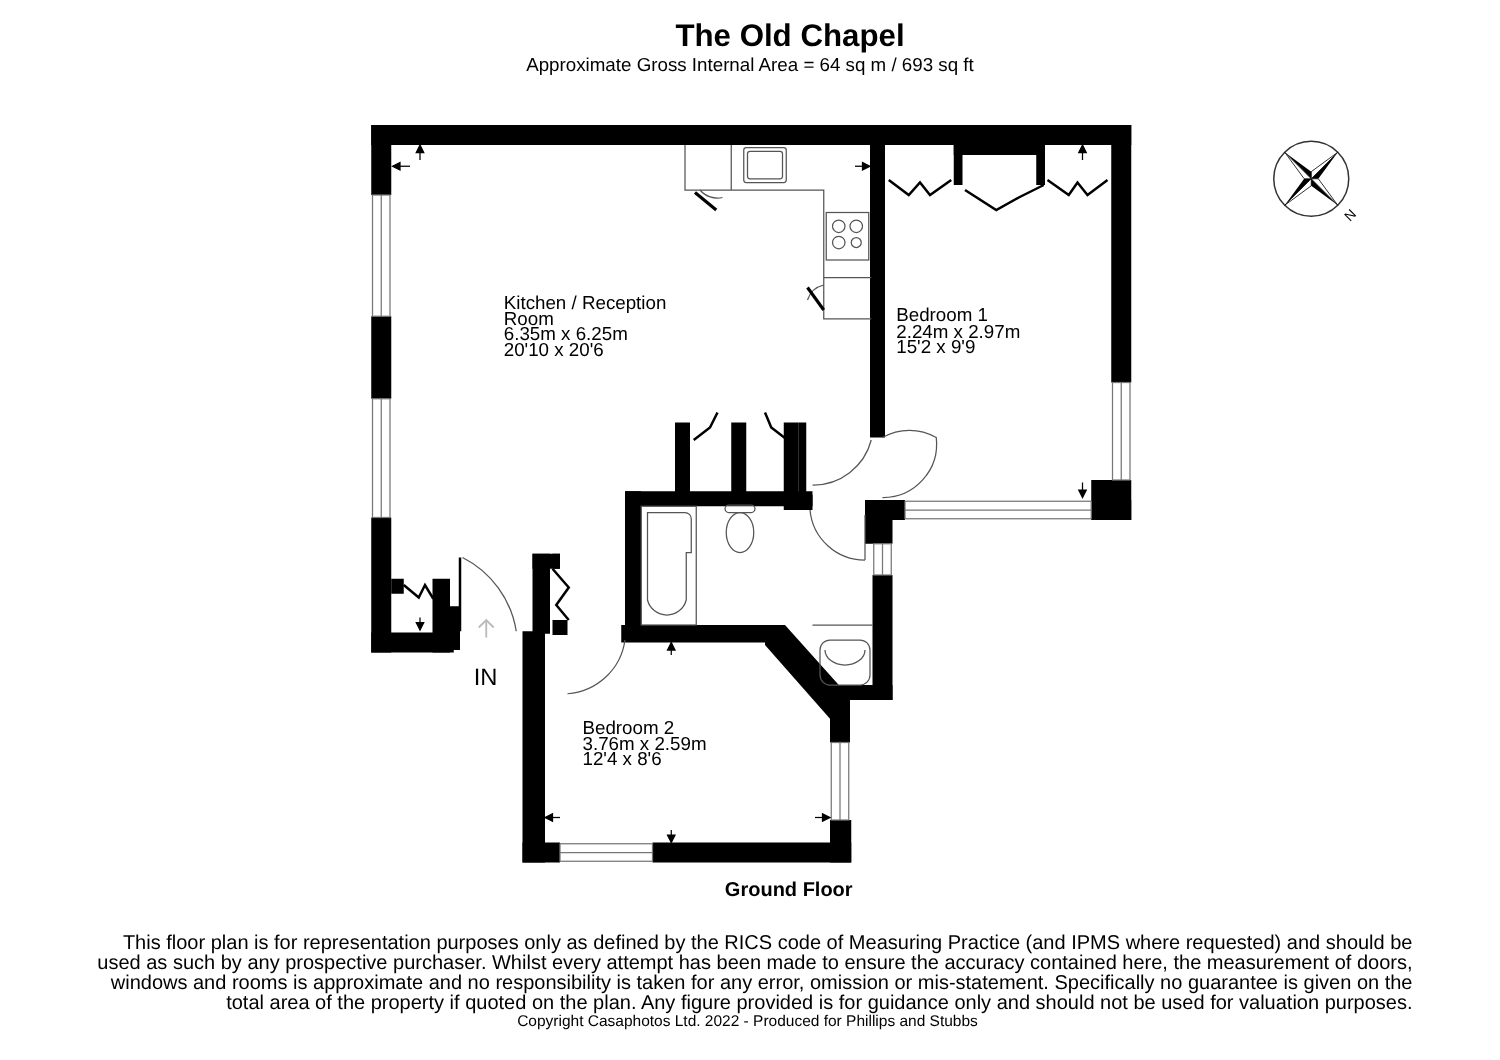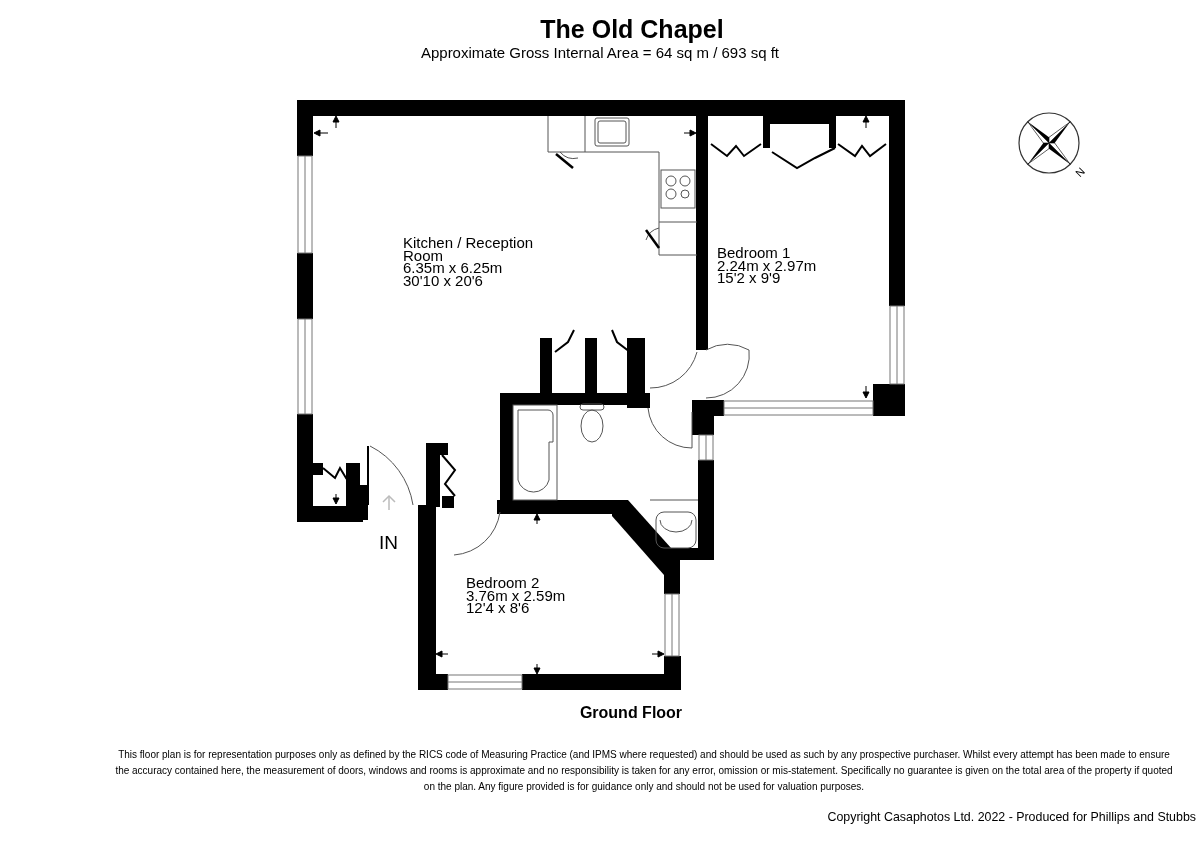--- a/index.html
+++ b/index.html
@@ -4,22 +4,22 @@
 <style>
   html, body { margin:0; padding:0; background:#ffffff; }
   body { width:1200px; height:848px; position:relative; overflow:hidden; font-family:"Liberation Sans", sans-serif; color:#000; }
   .title { position:absolute; left:0; width:1200px; top:14px; text-align:center; font-weight:bold; font-size:25px; line-height:30px;padding-left:32px; }
   .subtitle { position:absolute; left:0; width:1200px; top:44px; text-align:center; font-size:15px; line-height:18px; }
   .plan { position:absolute; left:0; top:0; }
   .room-label { position:absolute; text-align:left; font-size:15px; line-height:12.5px; width:160px; }
   .room-label span { display:block; }
   .floor-label { position:absolute; left:531px; width:200px; top:704px; text-align:center; font-weight:bold; font-size:16px; }
   .in-label { position:absolute; left:379px; top:512px; font-size:19px; line-height:22px;margin-top:20px; }
-  .disclaimer { position:absolute; left:70px; width:1060px; top:747px; text-align:center; font-size:10px; line-height:16px;margin-left:44px; }
-  .copyright { position:absolute; left:0; width:1196px; top:810px; text-align:right; font-size:12.4px; line-height:14px; }
+  .disclaimer { position:absolute; left:70px; width:1060px; top:747px; text-align:right; font-size:16px; line-height:16px; }
+  .copyright { position:absolute; left:0; width:1196px; top:810px; text-align:center; font-size:12.4px; line-height:14px; }
   .compass { position:absolute; left:1012px; top:110px; width:80px; height:70px; }
 </style>
 </head>
 <body>
 
 <div class="title">The Old Chapel</div>
 <div class="subtitle">Approximate Gross Internal Area = 64 sq m / 693 sq ft</div>
 
 <svg class="plan" width="1200" height="848" viewBox="0 0 1200 848" xmlns="http://www.w3.org/2000/svg">
   <g fill="#000">
@@ -164,21 +164,21 @@
 
   <g stroke="#bbb" stroke-width="1.5" fill="none">
     <polyline points="383,502 389,496 395,502"></polyline>
     <line x1="389" y1="496" x2="389" y2="510"></line>
   </g>
 </svg>
 
 <div class="room-label" style="left:403px; top:237px;">
   <span>Kitchen / Reception Room</span>
   <span>6.35m x 6.25m</span>
-  <span>30'10 x 20'6</span>
+  <span>20'10 x 20'6</span>
 </div>
 <div class="room-label" style="left:717px; top:247px;">
   <span>Bedroom 1</span>
   <span>2.24m x 2.97m</span>
   <span>15'2 x 9'9</span>
 </div>
 <div class="room-label" style="left:466px; top:577px;">
   <span>Bedroom 2</span>
   <span>3.76m x 2.59m</span>
   <span>12'4 x 8'6</span>

